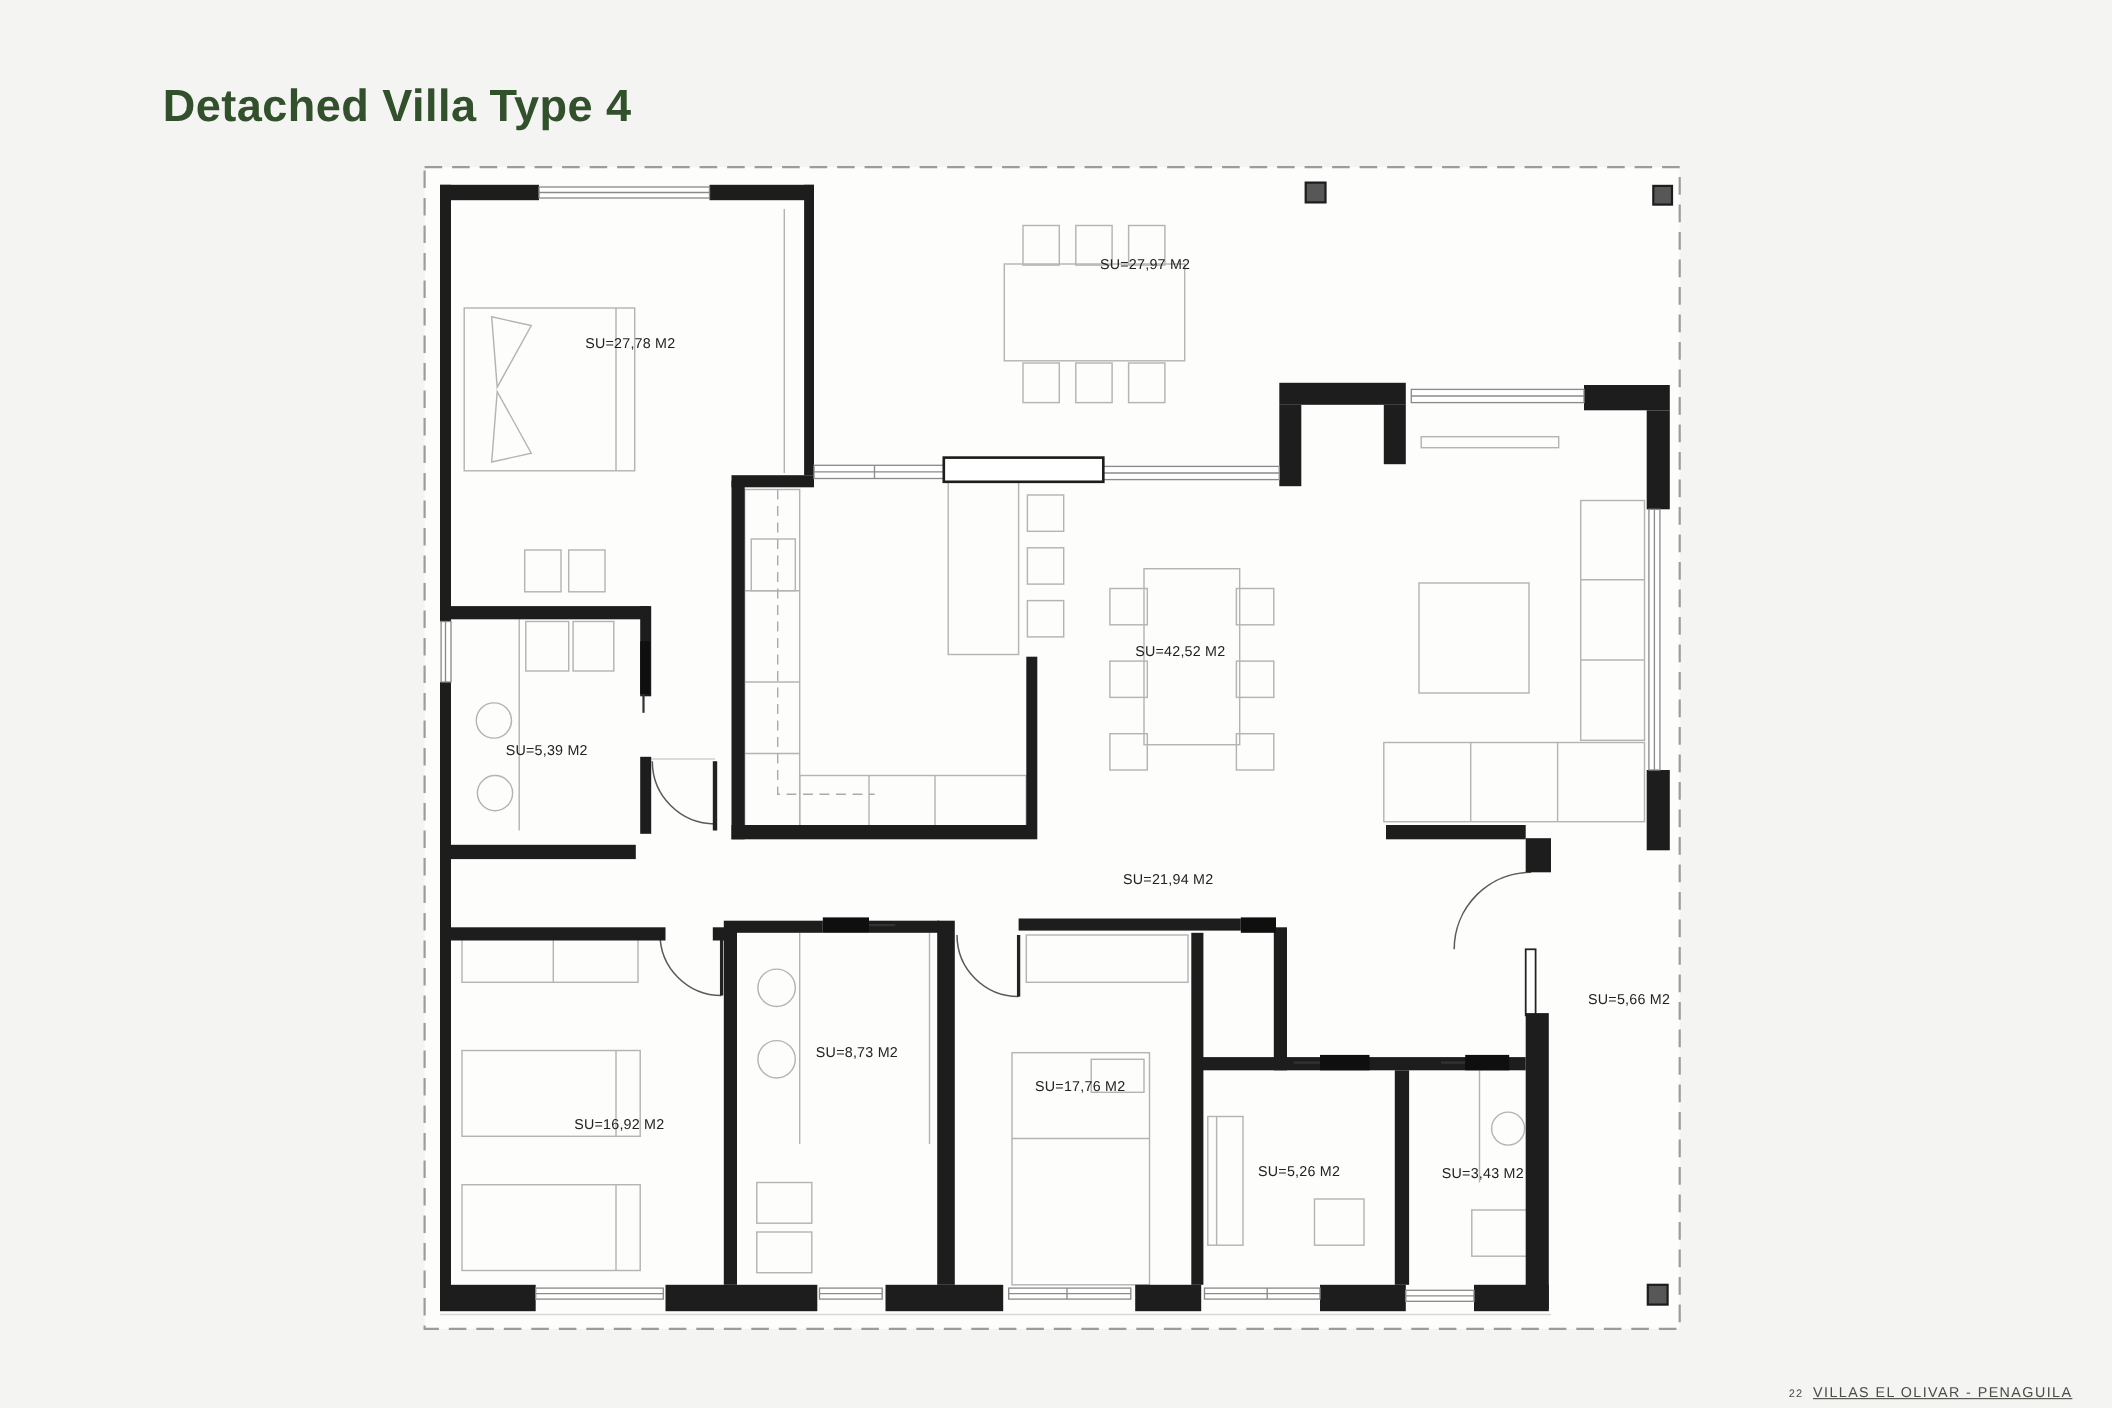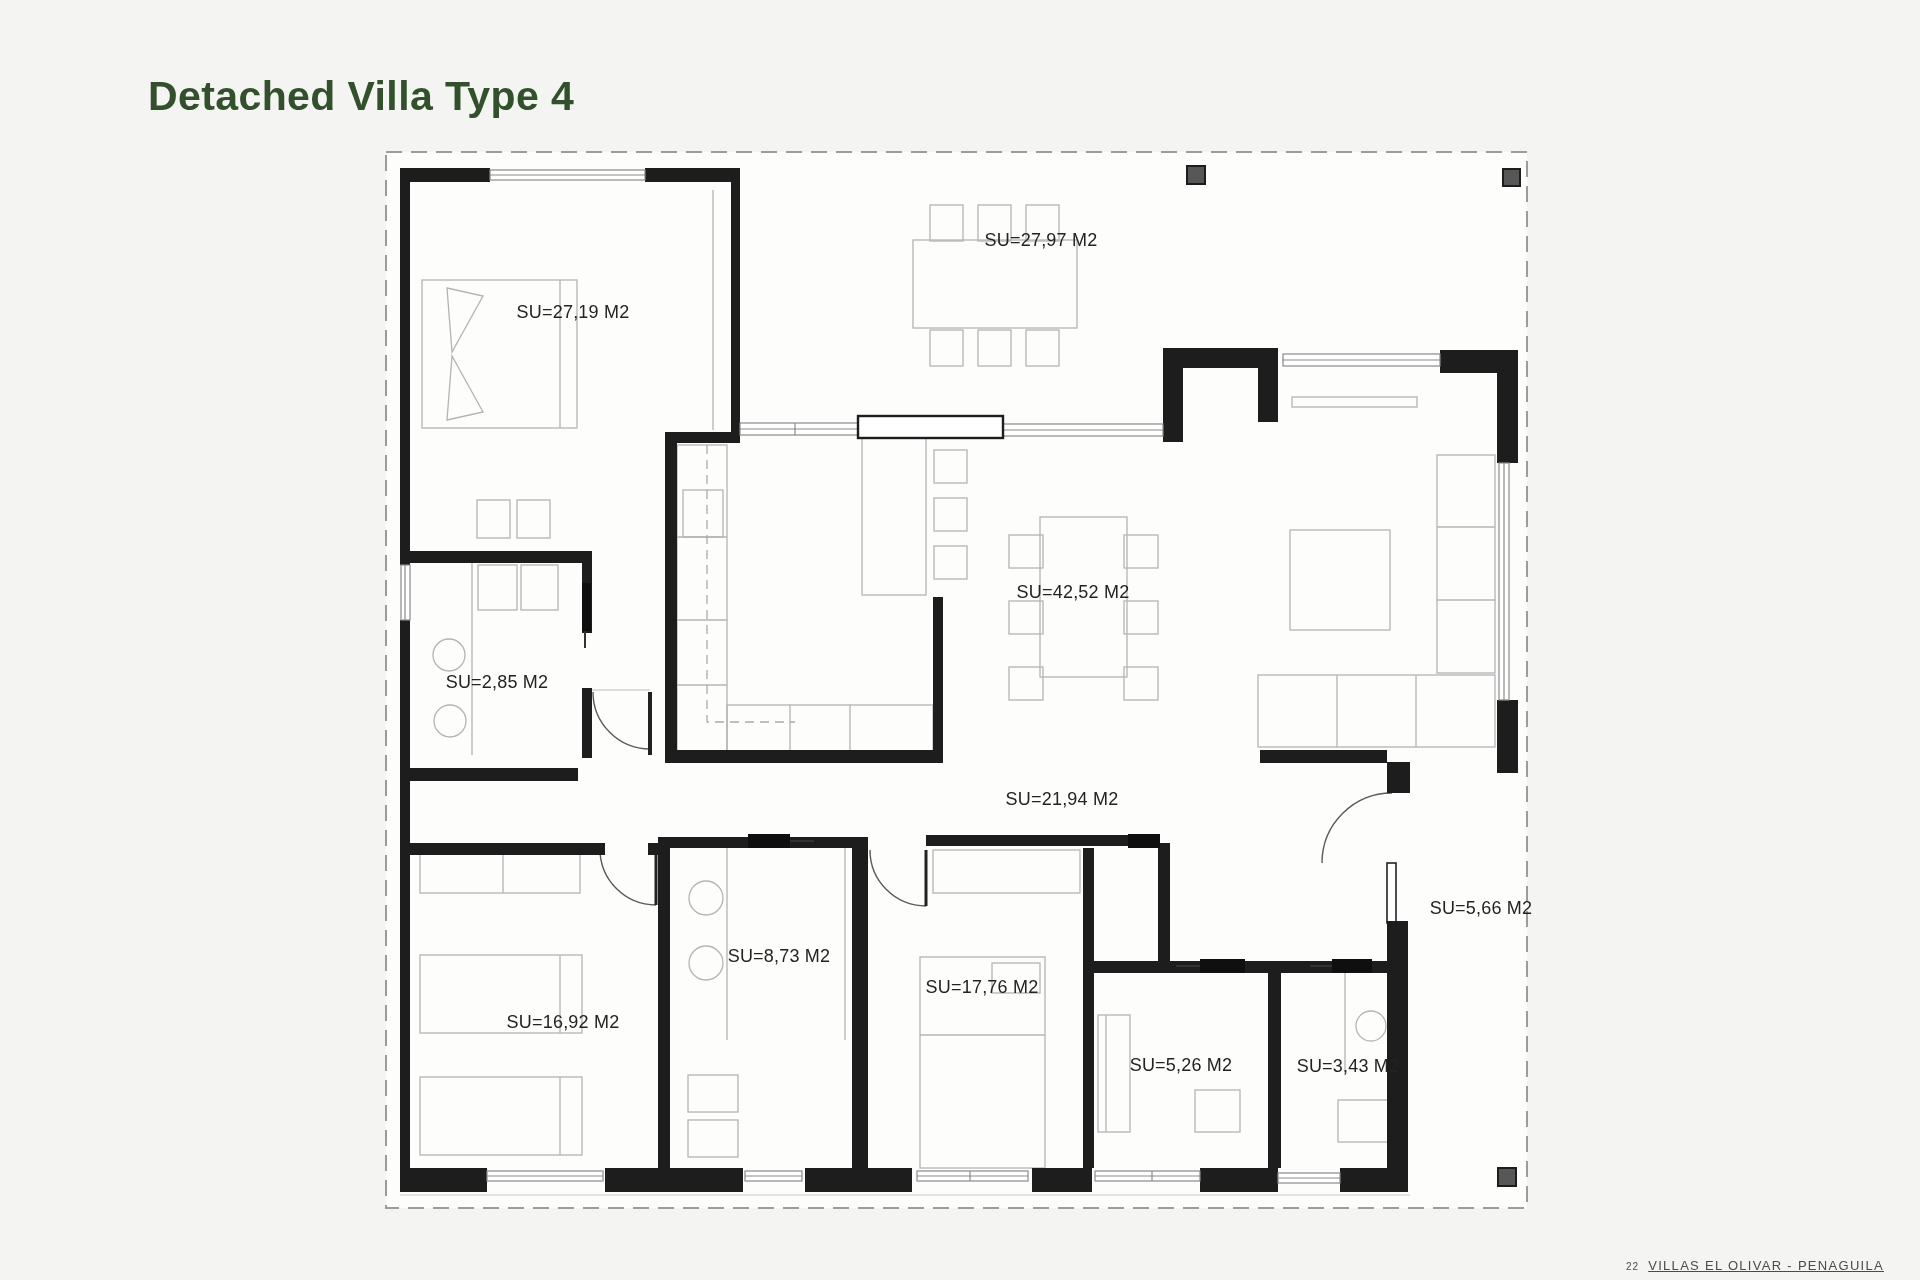--- a/index.html
+++ b/index.html
@@ -11,21 +11,21 @@
   .plan-wrap{position:absolute;left:0;top:0;width:1920px;height:1280px;}
   svg{position:absolute;left:0;top:0;}
   .page-title{
     position:absolute;left:148px;top:76px;
     font-size:41px;font-weight:bold;letter-spacing:.4px;
     color:#31502b;line-height:1;
     white-space:nowrap;
   }
   .room-label{
     position:absolute;transform:translate(-50%,-50%);
-    font-size:18px;color:#232323;white-space:nowrap;
+    font-size:13px;color:#232323;white-space:nowrap;
     letter-spacing:.2px;
   }
   .footer{
     position:absolute;top:1258px;right:36px;
     display:flex;align-items:baseline;gap:9px;
     color:#4c4c45;
   }
   .footer .num{font-size:10px;letter-spacing:1px;}
   .footer .txt{font-size:13px;letter-spacing:1.3px;text-decoration:underline;}
 </style>
@@ -236,24 +236,24 @@
       <rect x="858" y="416" width="145" height="22" fill="#ffffff" stroke="#1d1d1d" stroke-width="2.4"></rect>
     </g>
 
     <g fill="#575757" stroke="#1d1d1d" stroke-width="2">
       <rect x="1187" y="166" width="18" height="18"></rect>
       <rect x="1503" y="169" width="17" height="17"></rect>
       <rect x="1498" y="1168" width="18" height="18"></rect>
     </g>
   </svg>
 
-  <div class="room-label" style="left:573px;top:312px">SU=27,19 M2</div>
+  <div class="room-label" style="left:573px;top:312px">SU=27,78 M2</div>
   <div class="room-label" style="left:1041px;top:240px">SU=27,97 M2</div>
   <div class="room-label" style="left:1073px;top:592px">SU=42,52 M2</div>
-  <div class="room-label" style="left:497px;top:682px">SU=2,85 M2</div>
+  <div class="room-label" style="left:497px;top:682px">SU=5,39 M2</div>
   <div class="room-label" style="left:1062px;top:799px">SU=21,94 M2</div>
   <div class="room-label" style="left:779px;top:956px">SU=8,73 M2</div>
   <div class="room-label" style="left:563px;top:1022px">SU=16,92 M2</div>
   <div class="room-label" style="left:982px;top:987px">SU=17,76 M2</div>
   <div class="room-label" style="left:1181px;top:1065px">SU=5,26 M2</div>
   <div class="room-label" style="left:1348px;top:1066px">SU=3,43 M2</div>
   <div class="room-label" style="left:1481px;top:908px">SU=5,66 M2</div>
 
   <div class="footer">
     <span class="num">22</span>

